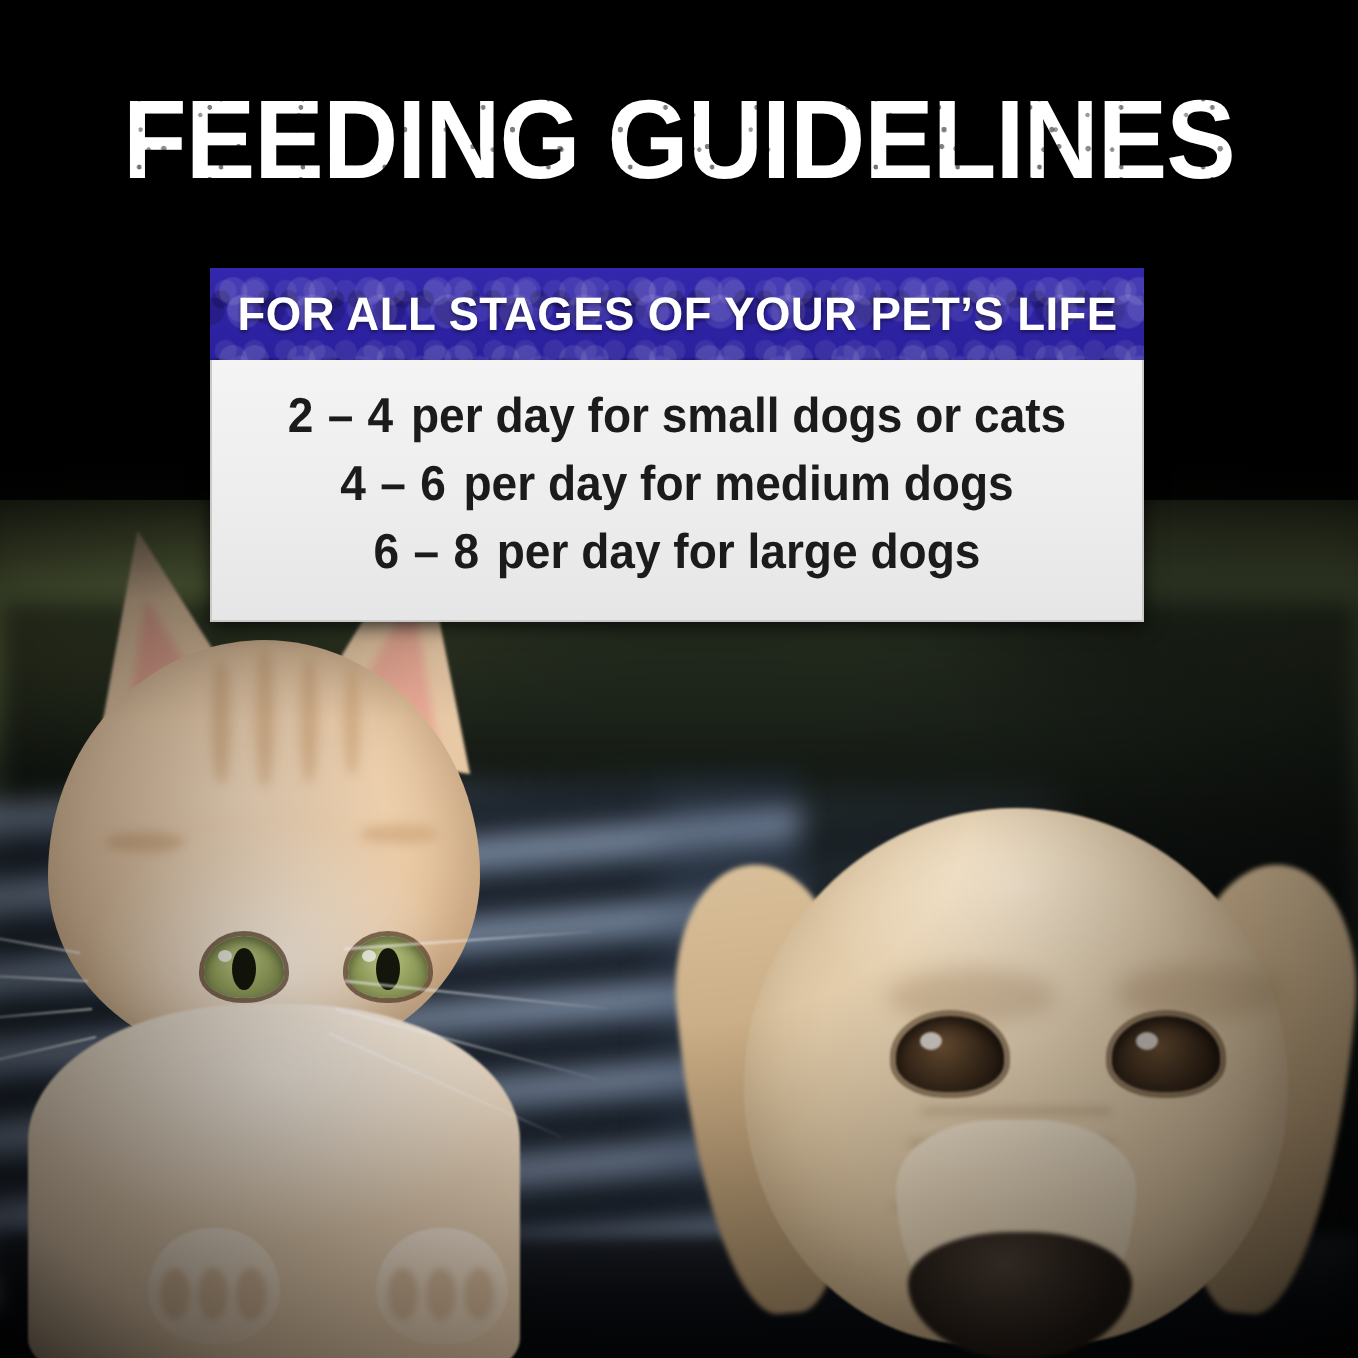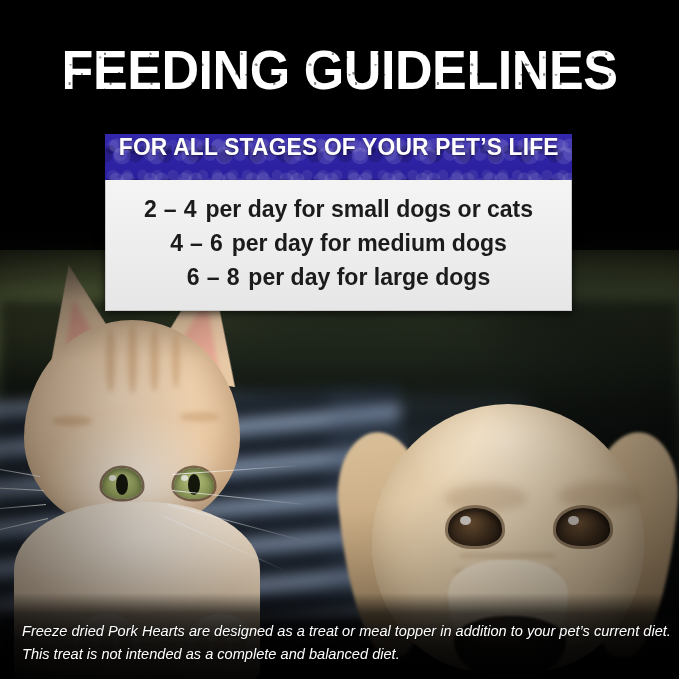--- a/index.html
+++ b/index.html
@@ -282,21 +282,21 @@
     background-color:#2d22a4;
     background-image:
       radial-gradient(circle at 50% 68%, rgba(255,255,255,.085) 0 6px, rgba(255,255,255,0) 7px),
       radial-gradient(circle at 26% 38%, rgba(255,255,255,.075) 0 5px, rgba(255,255,255,0) 6px),
       radial-gradient(circle at 74% 38%, rgba(255,255,255,.075) 0 5px, rgba(255,255,255,0) 6px),
       radial-gradient(circle at 50% 20%, rgba(0,0,0,.16) 0 7px, rgba(0,0,0,0) 8px),
       linear-gradient(180deg,#3327ad 0%,#2a1f9c 100%);
     background-size:30px 30px, 30px 30px, 30px 30px, 30px 30px, 100% 100%;
     background-position:0 0, 0 0, 0 0, 15px 15px, 0 0;
     overflow:hidden;
-    display:flex; justify-content:center;
+    display:flex; align-items:center; justify-content:center;
   }
   
   #banner .hearts {
     position:absolute; left:0; top:0; right:0; bottom:0;
     background-image:
       radial-gradient(circle at 34% 34%, rgba(255,255,255,.10) 0 6.5px, rgba(255,255,255,0) 7.5px),
       radial-gradient(circle at 66% 34%, rgba(255,255,255,.10) 0 6.5px, rgba(255,255,255,0) 7.5px),
       radial-gradient(circle at 50% 64%, rgba(255,255,255,.10) 0 8px, rgba(255,255,255,0) 9px),
       radial-gradient(circle at 34% 34%, rgba(0,0,0,.20) 0 4px, rgba(0,0,0,0) 5px),
       radial-gradient(circle at 66% 34%, rgba(0,0,0,.20) 0 4px, rgba(0,0,0,0) 5px);
@@ -464,18 +464,14 @@
       </div>
       <div class="guide-line">
         <span class="amt">4 – 6</span><span class="sep"></span><span>per day for medium dogs</span>
       </div>
       <div class="guide-line">
         <span class="amt">6 – 8</span><span class="sep"></span><span>per day for large dogs</span>
       </div>
     </div>
   </div>
 
-  <div id="footer">
-    <div class="disclaimer-line">Freeze dried Pork Hearts are designed as a treat or meal topper in addition to your pet’s current diet.</div>
-    <div class="disclaimer-line">This treat is not intended as a complete and balanced diet.</div>
-  </div>
 
 </div>
 
 </body></html>

